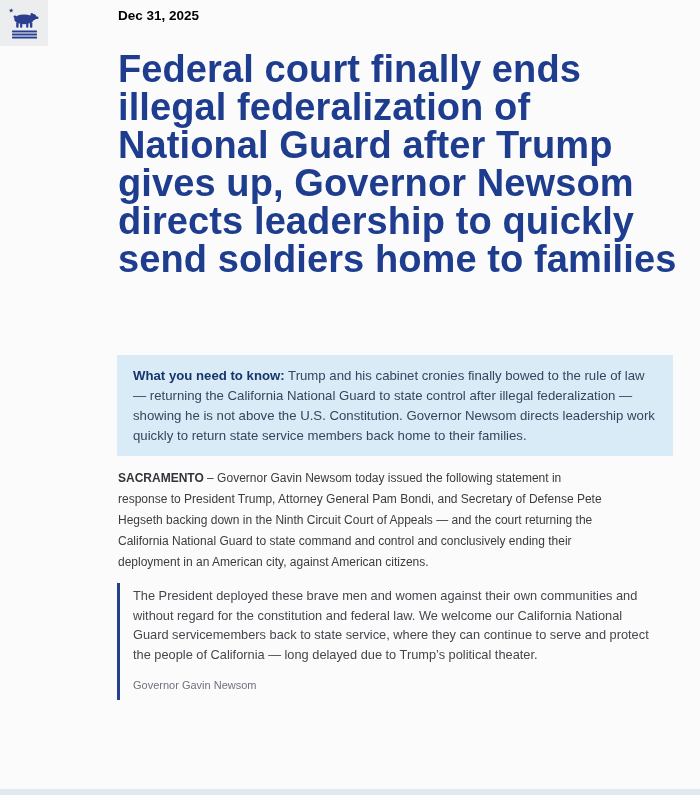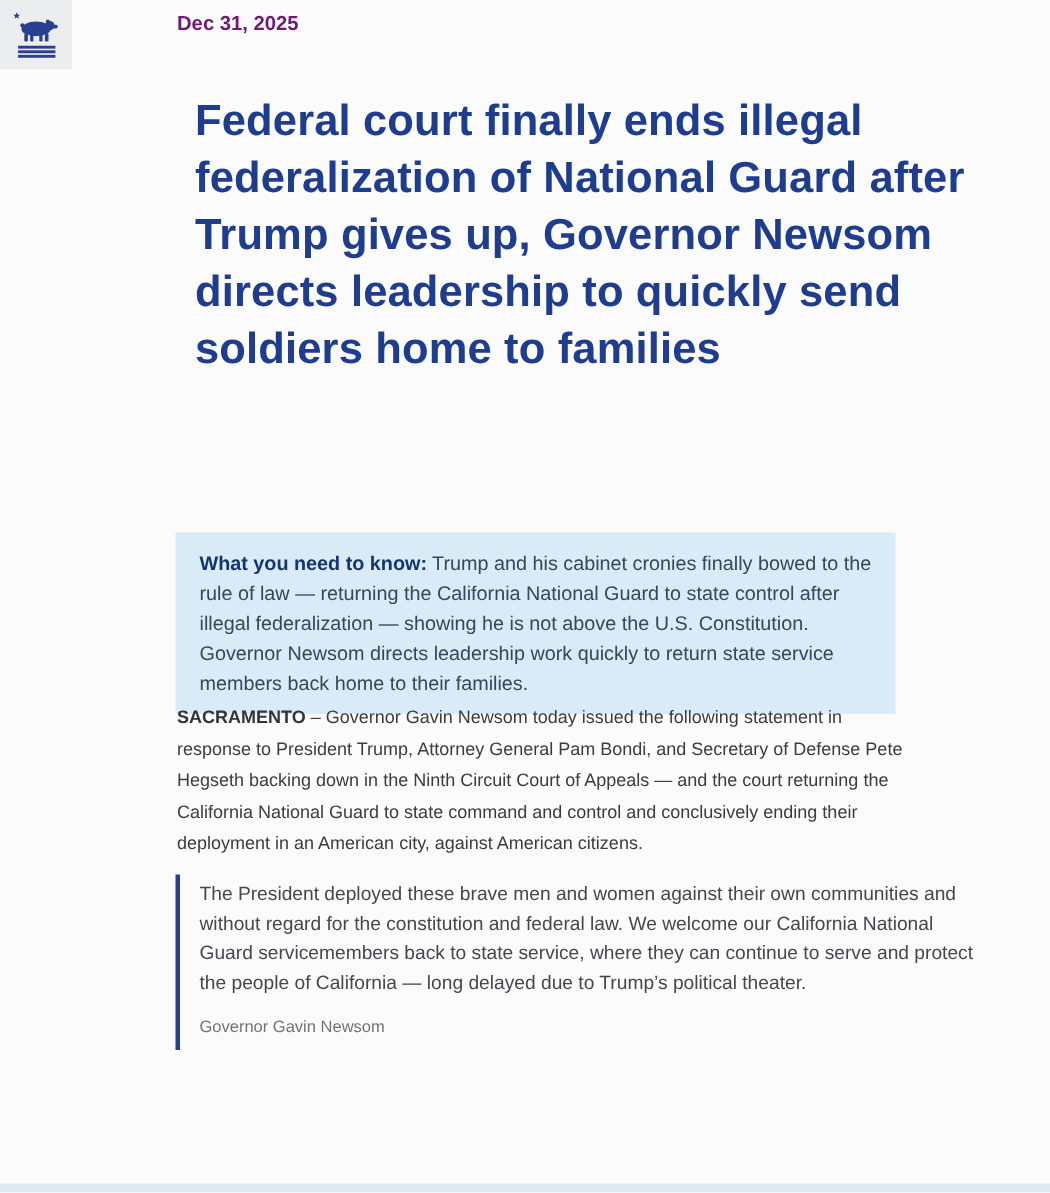--- a/index.html
+++ b/index.html
@@ -26,41 +26,41 @@
     justify-content: center;
     cursor: pointer;
   }
 
   
   .date {
     position: absolute;
     left: 118px; top: 8px;
     font-size: 13.5px;
     font-weight: 700;
-    color: #701a75;
+    color: #000000;
   }
 
   
   .headline {
     position: absolute;
     left: 118px; top: 50px;
     width: 562px;
-    margin: 12px;
-    font-size: 29px;
+    margin: 0;
+    font-size: 38px;
     line-height: 38px;
     font-weight: 700;
     color: #1e3d8f;
     letter-spacing: 0.1px;
   }
 
   
   .callout {
     position: absolute;
     left: 117px; top: 355px;
-    width: 480px;
+    width: 556px;
     box-sizing: border-box;
     background: #d9ebf7;
     padding: 11px 16px 10px 16px;
     font-size: 13.2px;
     line-height: 20px;
     color: #33475e;
   }
   .callout strong { color: #15356e; font-weight: 700; }
 
   

